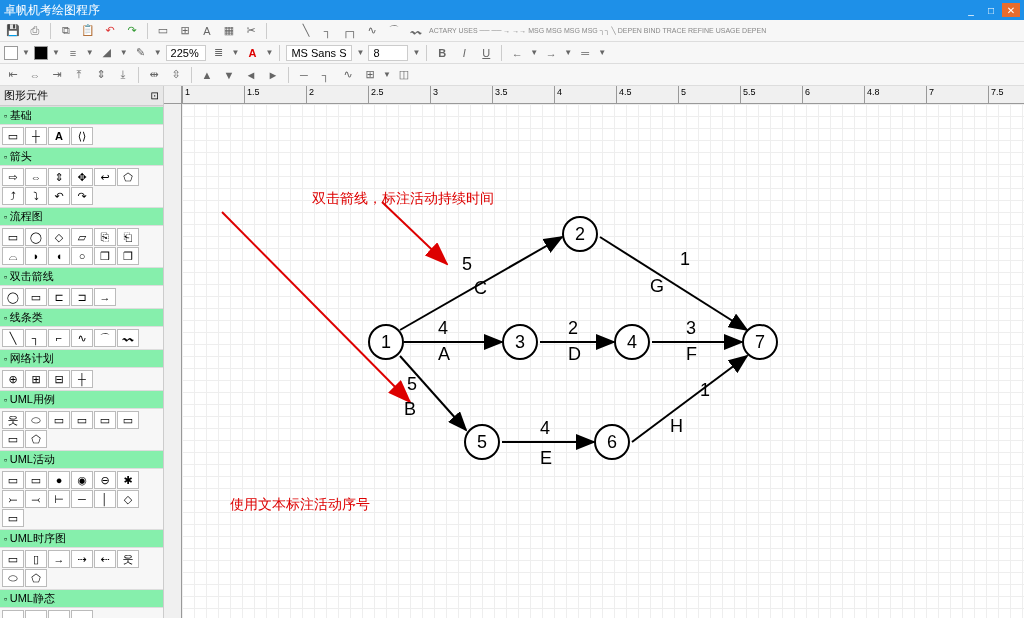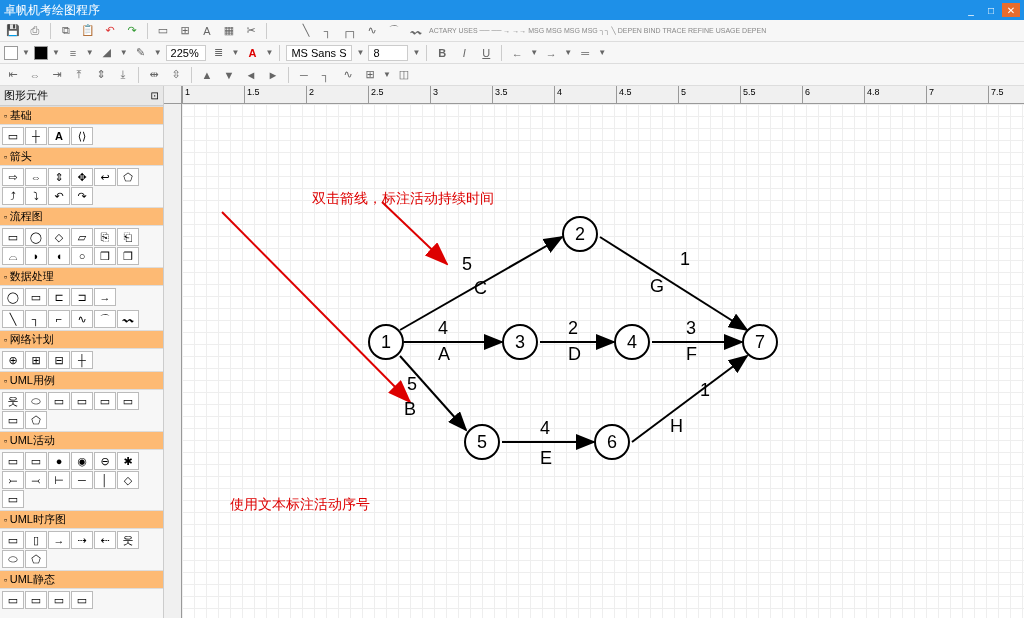--- a/index.html
+++ b/index.html
@@ -18,21 +18,21 @@
 .font-name { width: 66px; }
 .font-size { width: 40px; }
 .color-swatch { width: 14px; height: 14px; display: inline-block; border: 1px solid #999; }
 .drop { font-size: 8px; color: #666; }
 
 .workspace { display: flex; height: calc(618px - 20px - 22px - 22px - 22px); }
 
 .sidebar { width: 164px; background: #f7f7f7; border-right: 1px solid #ccc; overflow-y: auto; }
 .panel-title { background: #e8e8e8; font-size: 11px; padding: 2px 4px; border-bottom: 1px solid #ccc; display: flex; align-items: center; gap: 48px; }
 .panel-title .pin { margin-left: auto; font-size: 10px; }
-.group-head { background: #fdba74; font-size: 11px; padding: 1px 4px; border-top: 1px solid #ddd; border-bottom: 1px solid #ddd; }
+.group-head { background: #86efac; font-size: 11px; padding: 1px 4px; border-top: 1px solid #ddd; border-bottom: 1px solid #ddd; }
 .group-head::before { content: '▫ '; font-size: 9px; }
 .shape-grid { display: flex; flex-wrap: wrap; padding: 2px; gap: 1px; }
 .shape { width: 22px; height: 18px; border: 1px solid #bbb; background: #fff; display: inline-flex; align-items: center; justify-content: center; font-size: 11px; cursor: pointer; }
 
 .canvas-area { flex: 1; position: relative; background: #fff; overflow: hidden; }
 .ruler-h { position: absolute; top: 0; left: 18px; right: 0; height: 18px; background: #f0f0f0; border-bottom: 1px solid #999; display: flex; font-size: 9px; }
 .ruler-h .tick { border-left: 1px solid #999; flex: 0 0 62px; position: relative; }
 .ruler-h .tick span { position: absolute; top: 1px; left: 2px; }
 .ruler-v { position: absolute; top: 18px; left: 0; bottom: 0; width: 18px; background: #f0f0f0; border-right: 1px solid #999; }
 .ruler-corner { position: absolute; top: 0; left: 0; width: 18px; height: 18px; background: #f0f0f0; border-right: 1px solid #999; border-bottom: 1px solid #999; }
@@ -182,28 +182,29 @@
       <span class="shape">▱</span>
       <span class="shape">⎘</span>
       <span class="shape">⎗</span>
       <span class="shape">⌓</span>
       <span class="shape">◗</span>
       <span class="shape">◖</span>
       <span class="shape">○</span>
       <span class="shape">❒</span>
       <span class="shape">❐</span>
     </div>
-    <div class="group-head">数据处理</div>
+    <div class="group-head">双击箭线</div>
     <div class="shape-grid">
       <span class="shape">◯</span>
       <span class="shape">▭</span>
       <span class="shape">⊏</span>
       <span class="shape">⊐</span>
       <span class="shape">→</span>
     </div>
+    <div class="group-head">线条类</div>
     <div class="shape-grid">
       <span class="shape">╲</span>
       <span class="shape">┐</span>
       <span class="shape">⌐</span>
       <span class="shape">∿</span>
       <span class="shape">⌒</span>
       <span class="shape">〰</span>
     </div>
     <div class="group-head">网络计划</div>
     <div class="shape-grid">

